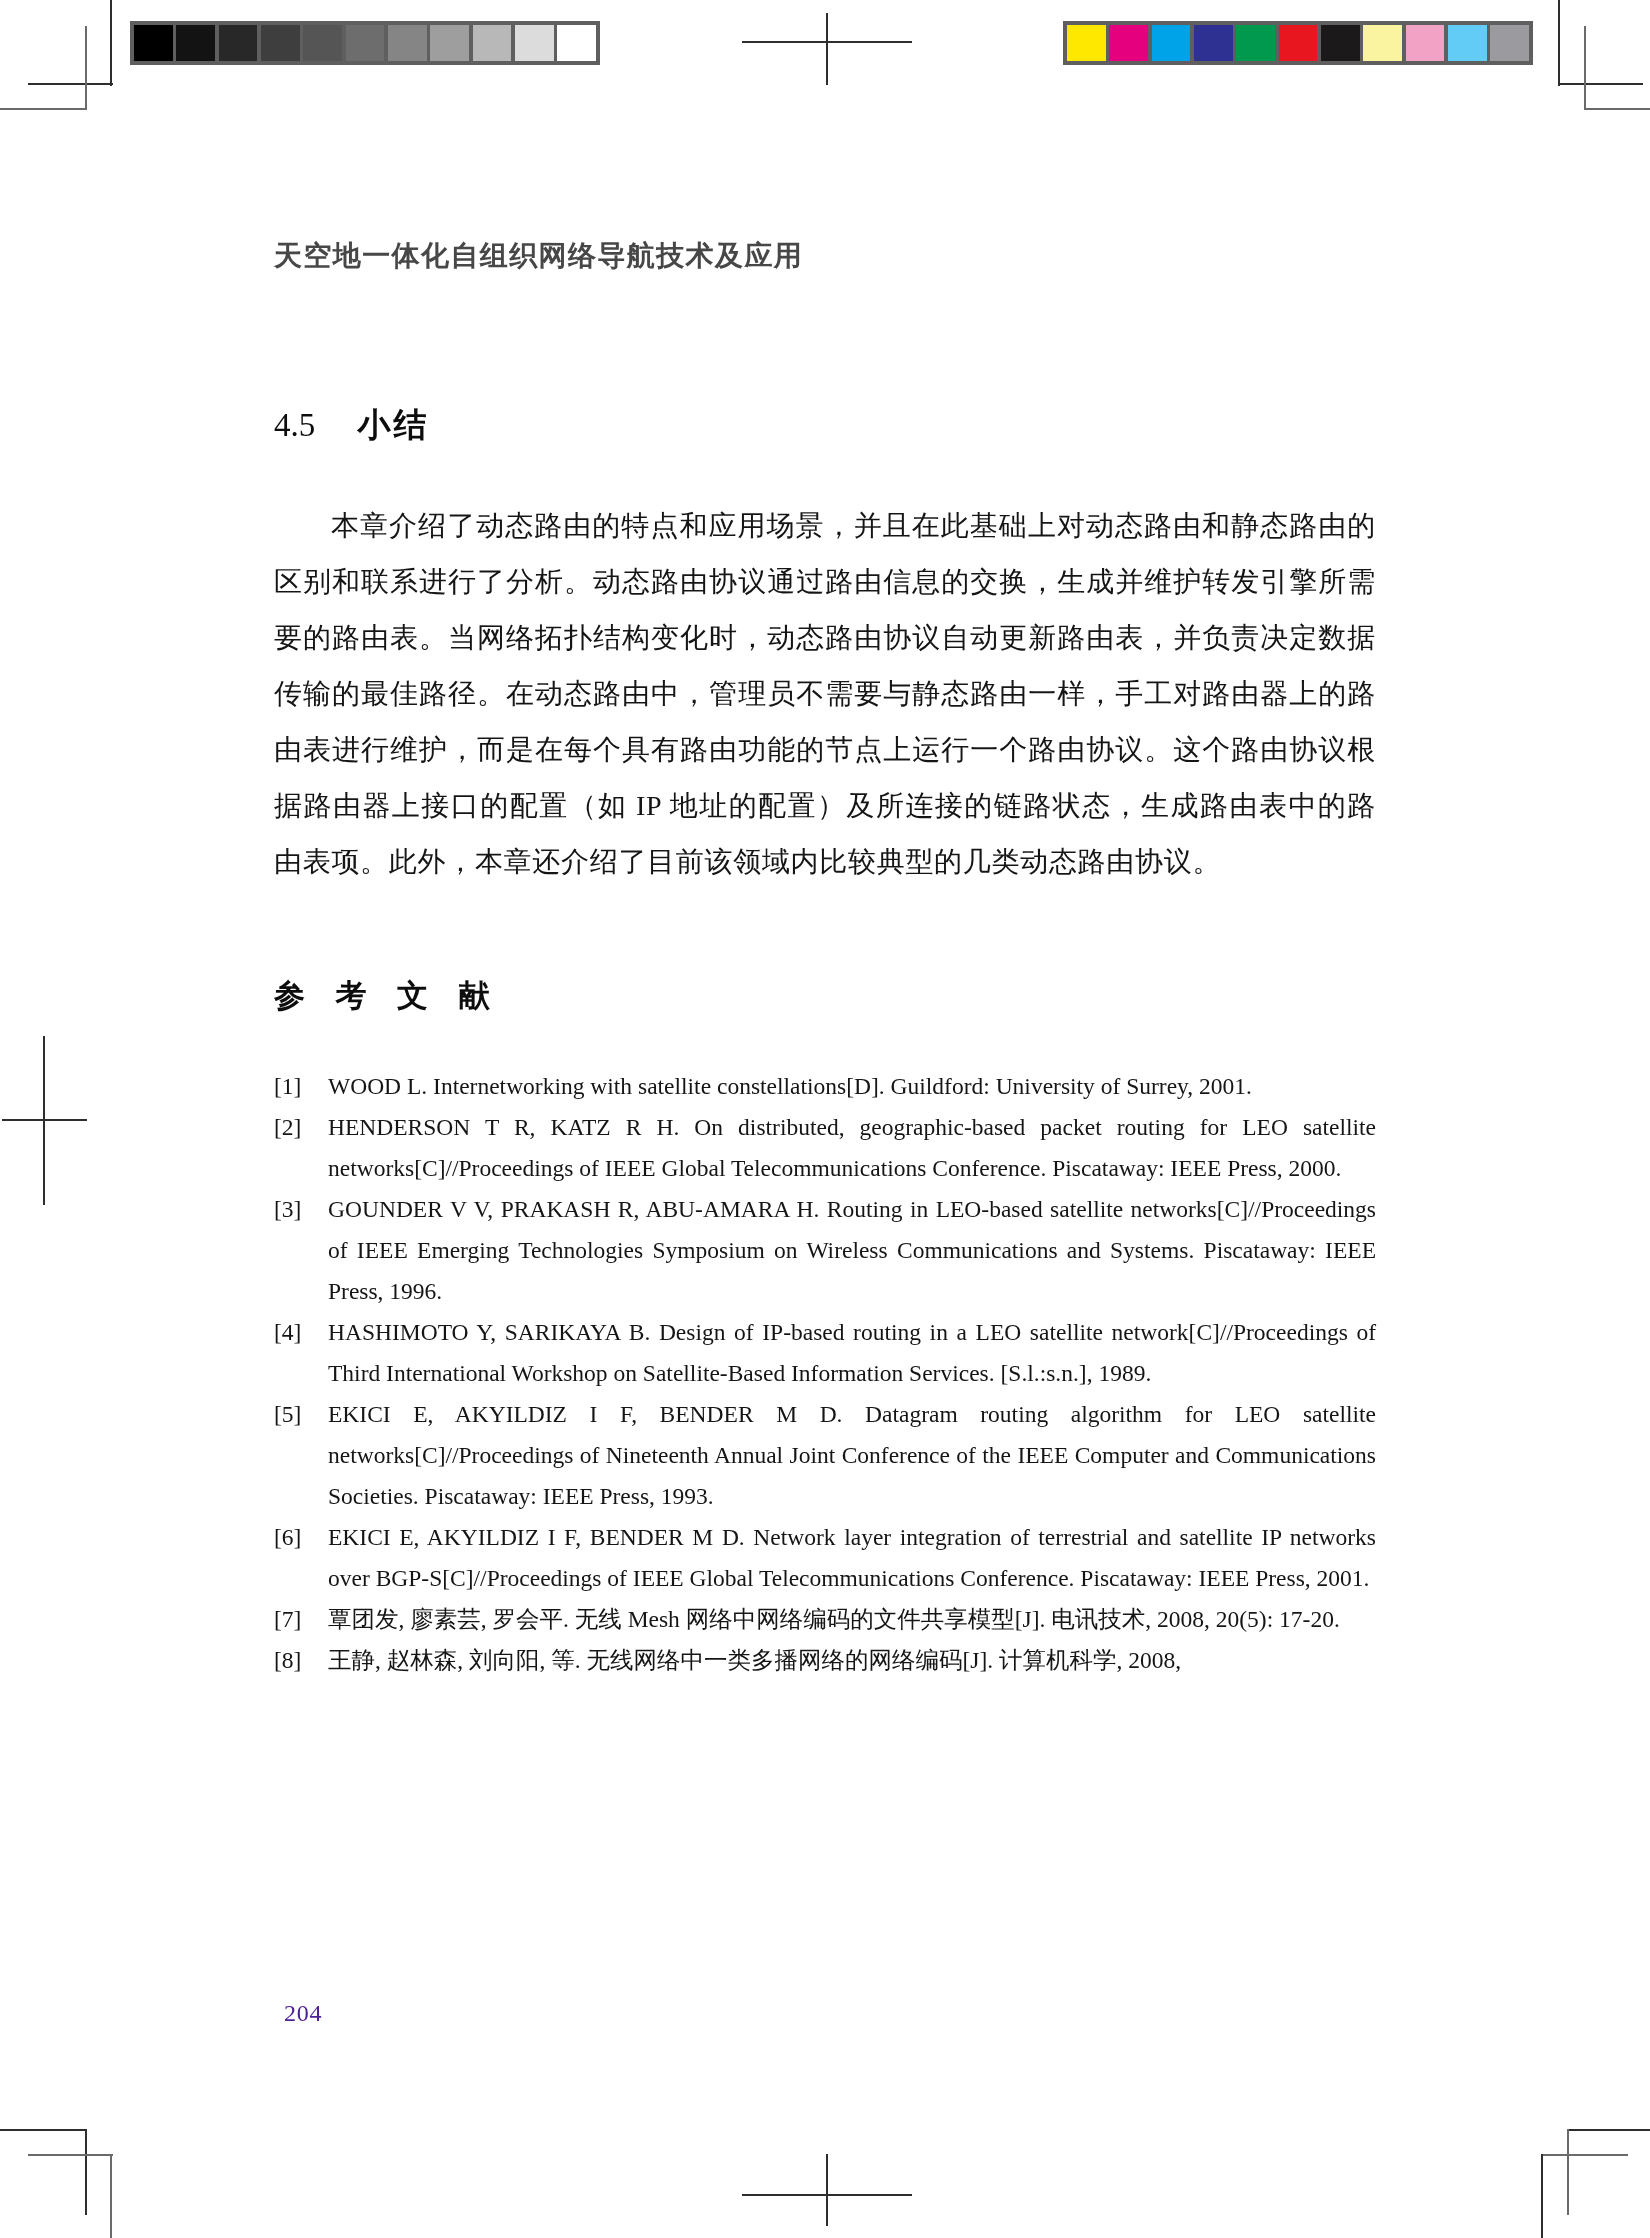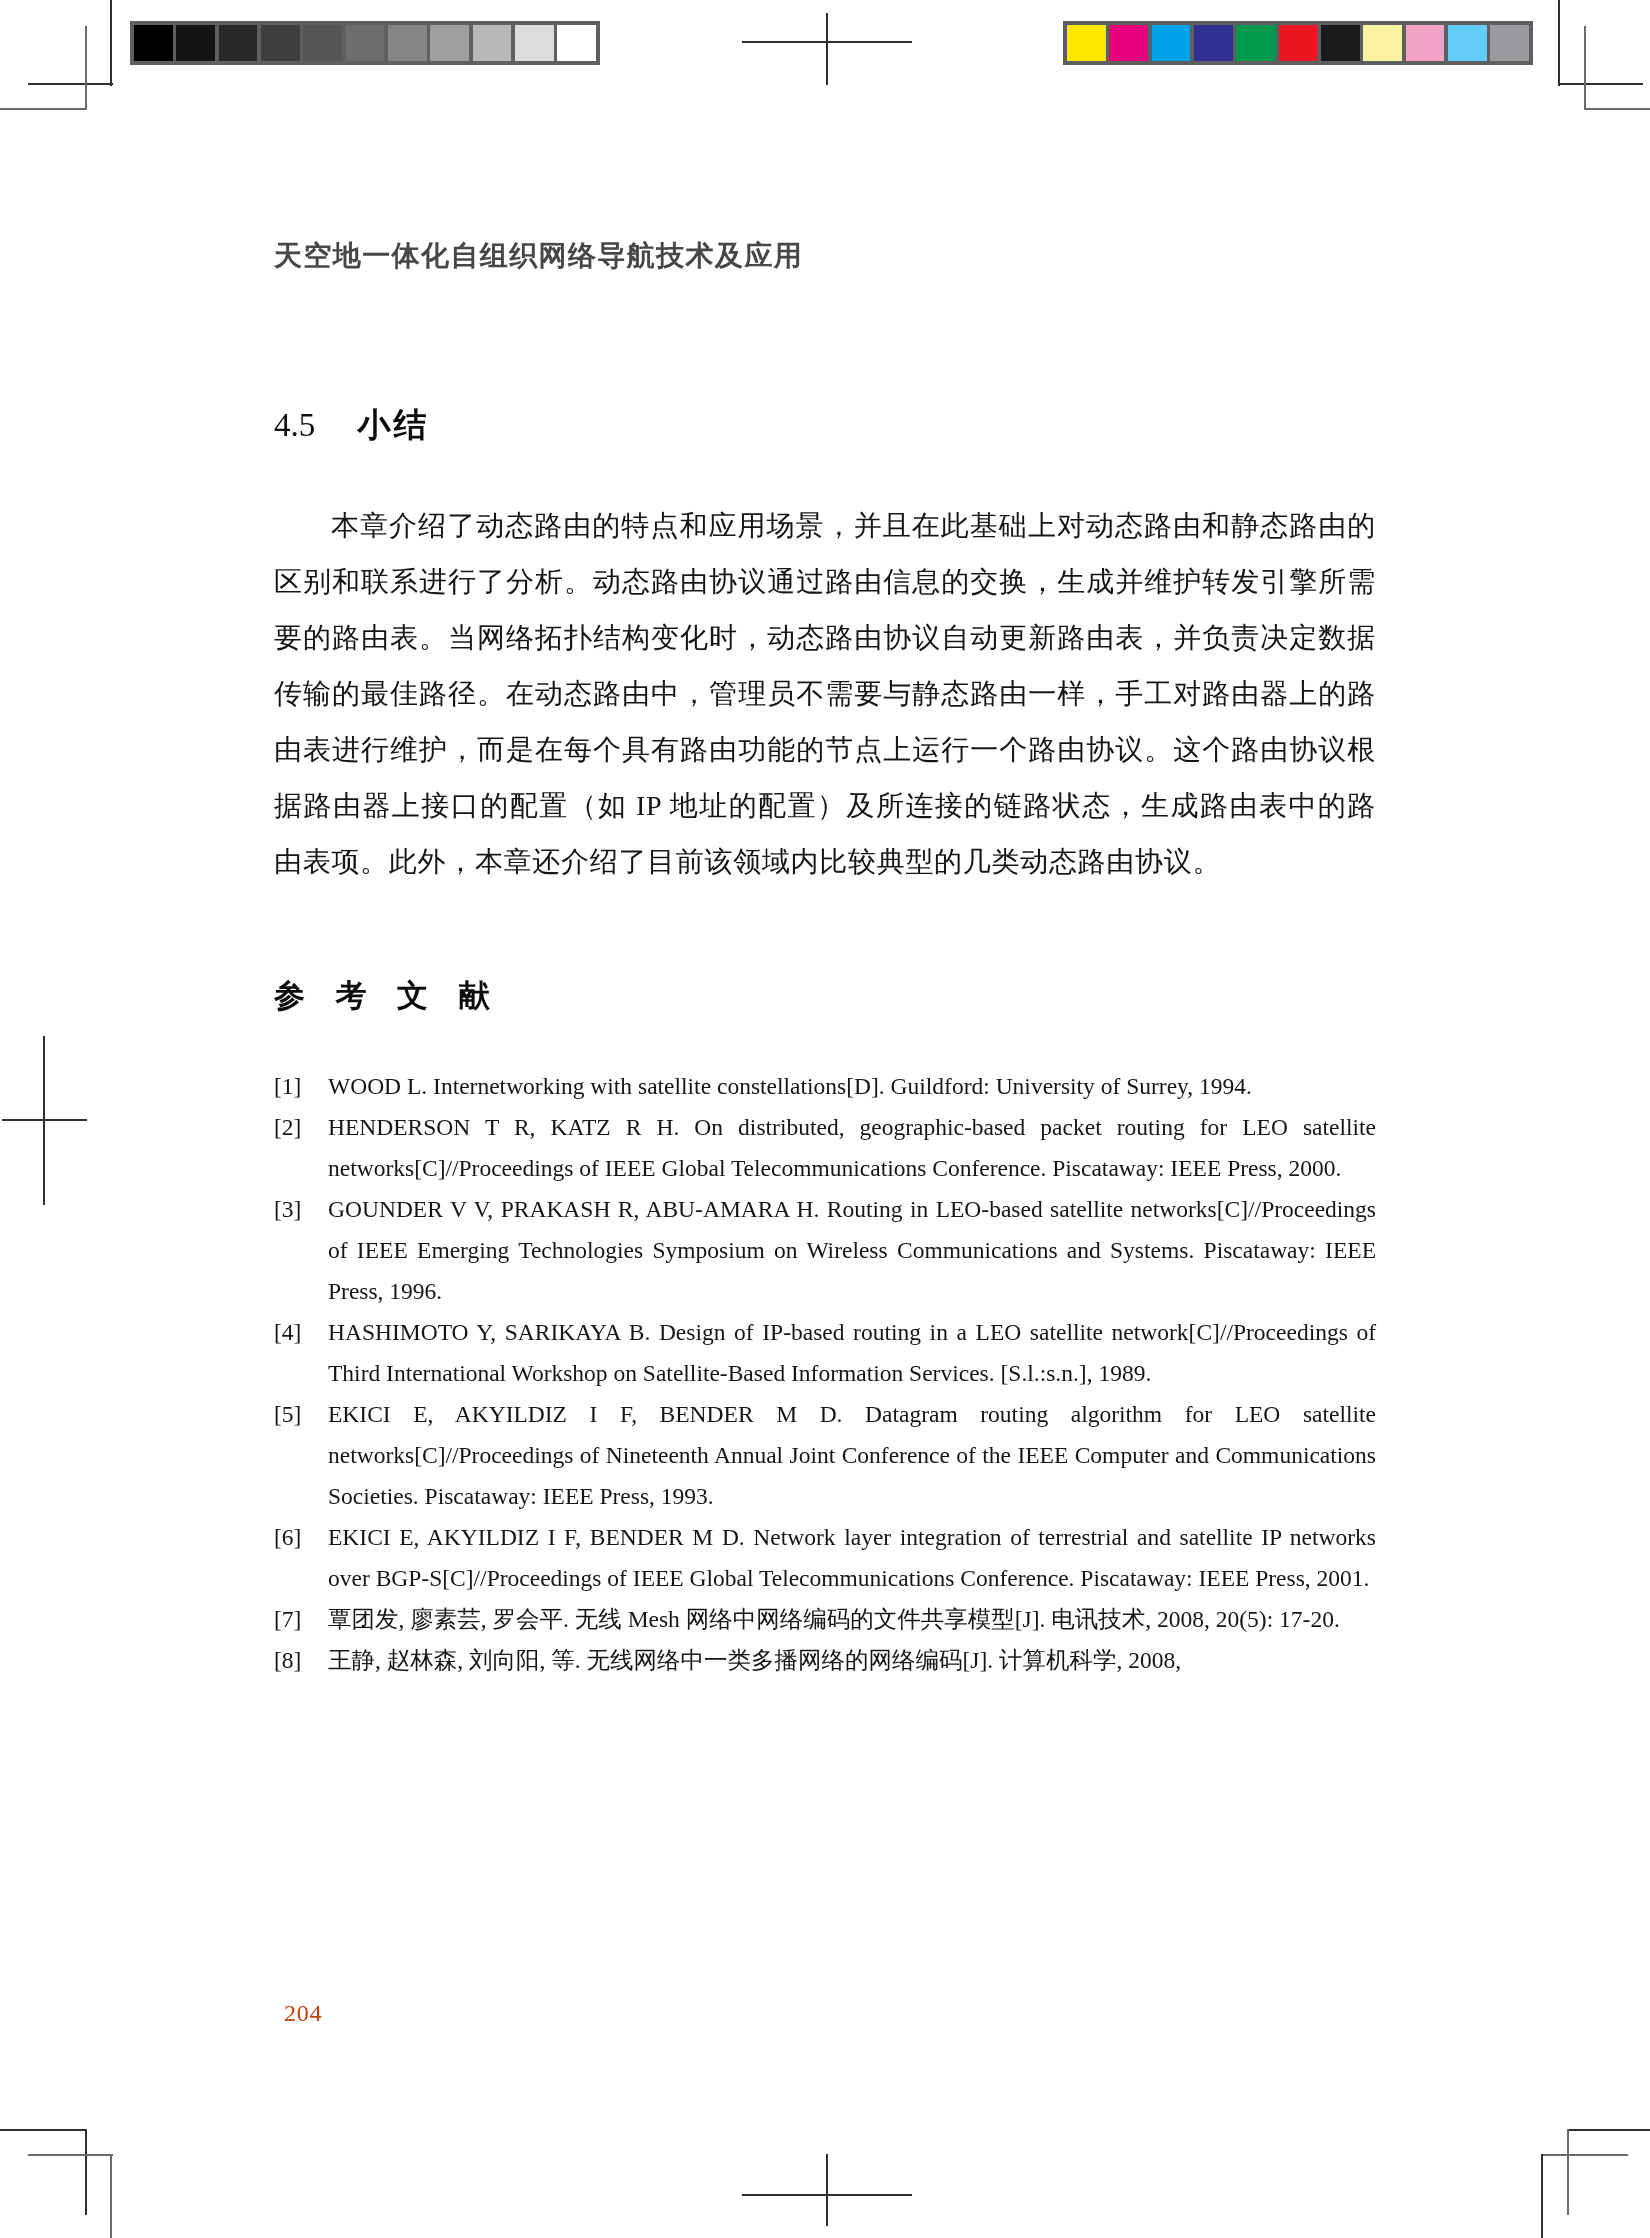--- a/index.html
+++ b/index.html
@@ -39,21 +39,21 @@
     font-size:31px;font-weight:700;word-spacing:17px;letter-spacing:2.9px;color:#0d0d0d;
   }
   .refs-list{
     position:absolute;left:274px;top:1066px;width:1102px;
     font-size:23.5px;line-height:41px;color:#151515;
   }
   .ref-item{display:flex;align-items:flex-start;}
   .ref-label{flex:none;width:54px;}
   .ref-text{flex:1;text-align:justify;}
   .page-number{
-    position:absolute;left:284px;top:2000px;font-size:24px;color:#c2410c;letter-spacing:0.7px;
+    position:absolute;left:284px;top:2000px;font-size:24px;color:#4c1d95;letter-spacing:0.7px;
   }
 </style>
 </head>
 <body>
 
 <div>
 
   <div class="mark" style="left:110px;top:0;width:2.1px;height:86px;"></div>
   <div class="mark" style="left:28px;top:83px;width:85px;height:2.1px;"></div>
   <div class="mark g" style="left:85px;top:26px;width:2.1px;height:84px;"></div>
@@ -141,21 +141,21 @@
 </div>
 
 <div class="body-para">本章介绍了动态路由的特点和应用场景，并且在此基础上对动态路由和静态路由的区别和联系进行了分析。动态路由协议通过路由信息的交换，生成并维护转发引擎所需要的路由表。当网络拓扑结构变化时，动态路由协议自动更新路由表，并负责决定数据传输的最佳路径。在动态路由中，管理员不需要与静态路由一样，手工对路由器上的路由表进行维护，而是在每个具有路由功能的节点上运行一个路由协议。这个路由协议根据路由器上接口的配置（如 IP 地址的配置）及所连接的链路状态，生成路由表中的路由表项。此外，本章还介绍了目前该领域内比较典型的几类动态路由协议。</div>
 
 <div class="refs-heading">参 考 文 献</div>
 
 <div class="refs-list">
 
     <div class="ref-item">
       <span class="ref-label">[1]</span>
-      <span class="ref-text">WOOD L. Internetworking with satellite constellations[D]. Guildford: University of Surrey, 1994.</span>
+      <span class="ref-text">WOOD L. Internetworking with satellite constellations[D]. Guildford: University of Surrey, 2001.</span>
     </div>
 
     <div class="ref-item">
       <span class="ref-label">[2]</span>
       <span class="ref-text">HENDERSON T R, KATZ R H. On distributed, geographic-based packet routing for LEO satellite networks[C]//Proceedings of IEEE Global Telecommunications Conference. Piscataway: IEEE Press, 2000.</span>
     </div>
 
     <div class="ref-item">
       <span class="ref-label">[3]</span>
       <span class="ref-text">GOUNDER V V, PRAKASH R, ABU-AMARA H. Routing in LEO-based satellite networks[C]//Proceedings of IEEE Emerging Technologies Symposium on Wireless Communications and Systems. Piscataway: IEEE Press, 1996.</span>

